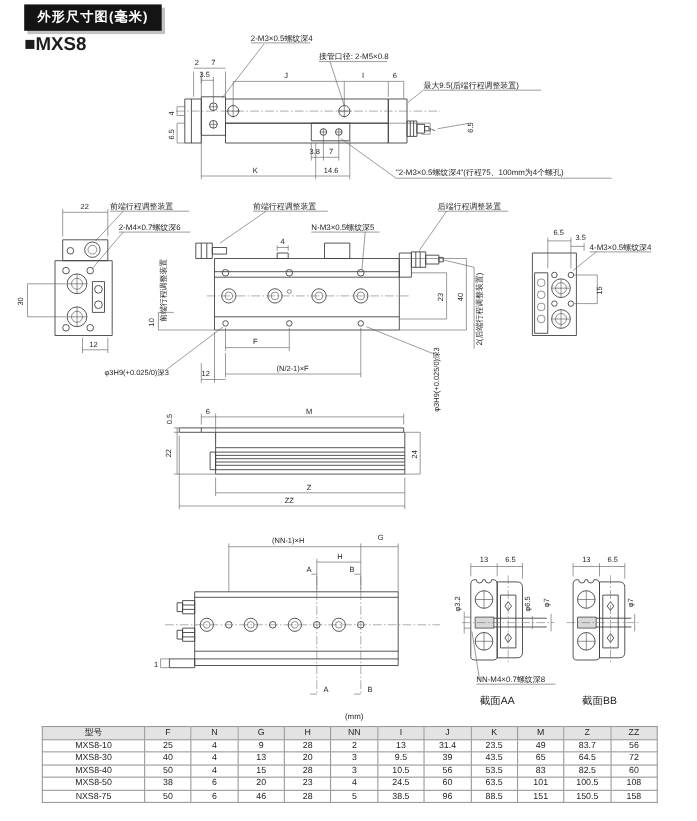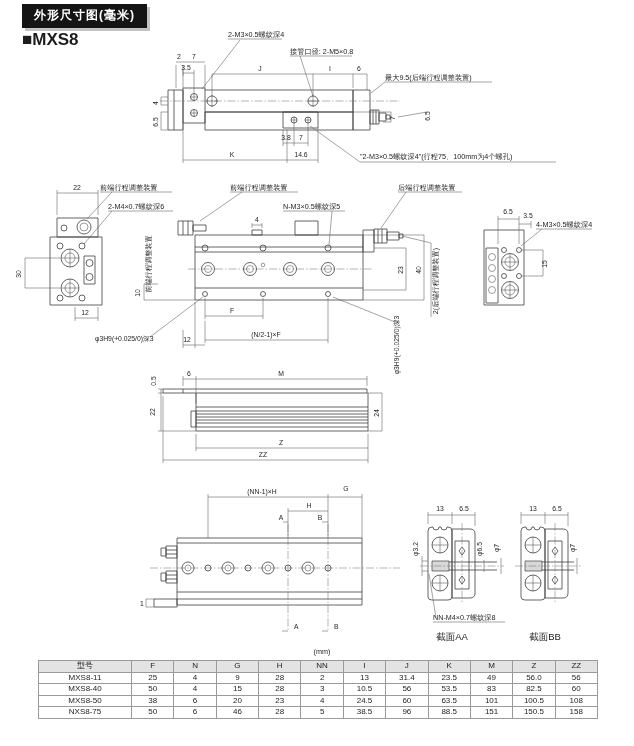--- a/index.html
+++ b/index.html
@@ -312,32 +312,46 @@
         <th>I</th>
         <th>J</th>
         <th>K</th>
         <th>M</th>
         <th>Z</th>
         <th>ZZ</th>
       </tr>
   </thead>
   <tbody>
       <tr>
-        <td>MXS8-11</td>
+        <td>MXS8-10</td>
         <td>25</td>
         <td>4</td>
         <td>9</td>
         <td>28</td>
         <td>2</td>
         <td>13</td>
         <td>31.4</td>
         <td>23.5</td>
         <td>49</td>
-        <td>56.0</td>
+        <td>83.7</td>
         <td>56</td>
+      </tr>
+      <tr>
+        <td>MXS8-30</td>
+        <td>40</td>
+        <td>4</td>
+        <td>13</td>
+        <td>20</td>
+        <td>3</td>
+        <td>9.5</td>
+        <td>39</td>
+        <td>43.5</td>
+        <td>65</td>
+        <td>64.5</td>
+        <td>72</td>
       </tr>
       <tr>
         <td>MXS8-40</td>
         <td>50</td>
         <td>4</td>
         <td>15</td>
         <td>28</td>
         <td>3</td>
         <td>10.5</td>
         <td>56</td>

